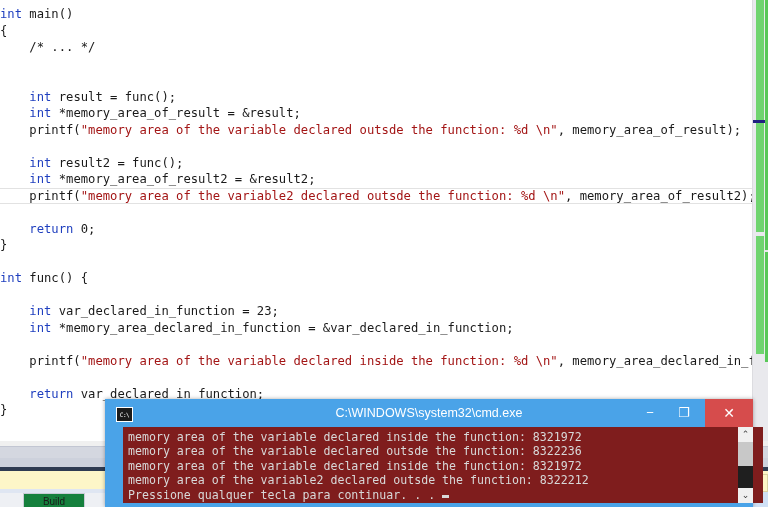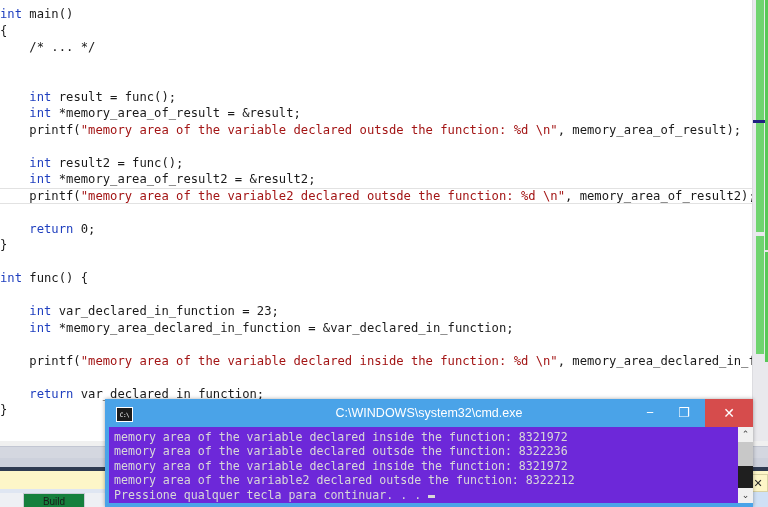--- a/index.html
+++ b/index.html
@@ -158,22 +158,22 @@
   .winbtn{
     position:absolute;top:0;height:28px;
     font-family:"Liberation Sans",sans-serif;font-size:13px;color:#ffffff;
     line-height:28px;text-align:center;cursor:default;
   }
   #btnmin{right:88px;width:30px;}
   #btnmax{right:54px;width:30px;}
   #btnclose{right:0px;width:48px;background:#d64c4c;font-size:14px;}
 
   #cmdbody{
-    position:absolute;left:4px;top:28px;width:640px;height:76px;
-    background:#6d28d9;
+    position:absolute;left:18px;top:28px;width:640px;height:76px;
+    background:#7f1d1d;
     overflow:hidden;
   }
   #cmdtext{
     position:absolute;left:5px;top:3px;
     font-family:"DejaVu Sans Mono",monospace;
     font-size:11.6px;line-height:14.4px;
     color:#d8d8d8;white-space:pre;
   }
   #cmdscroll{
     position:absolute;right:0;top:28px;width:15px;height:76px;

